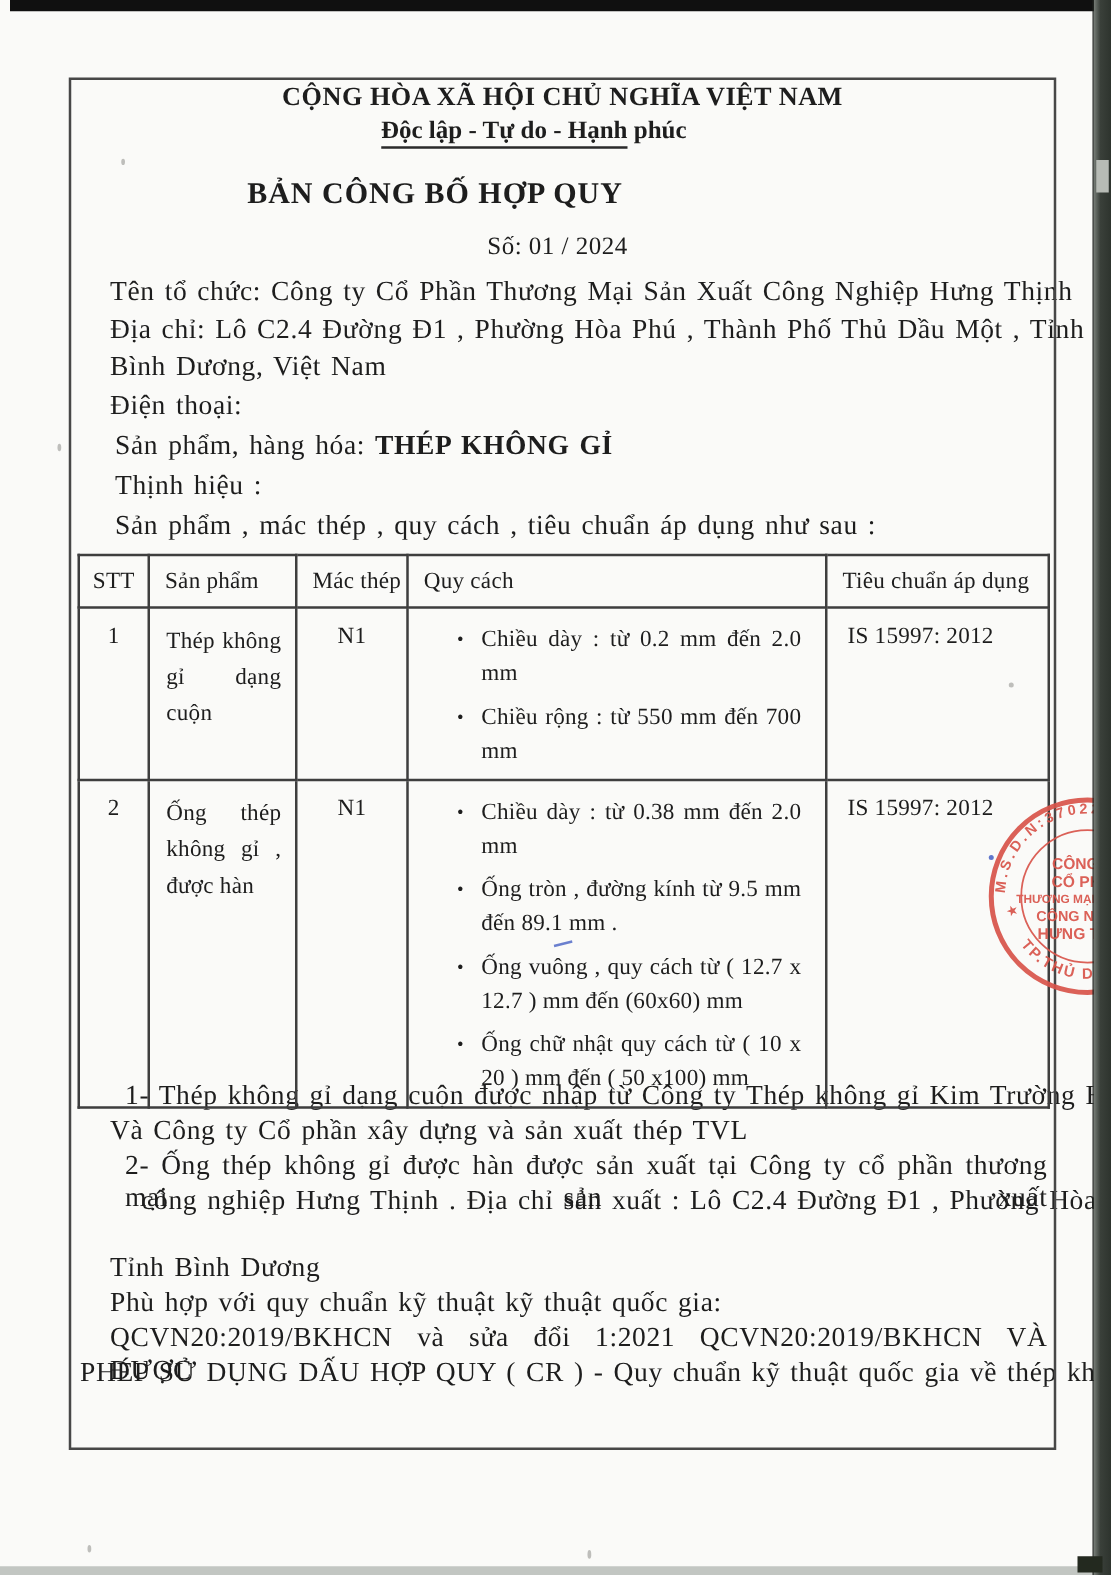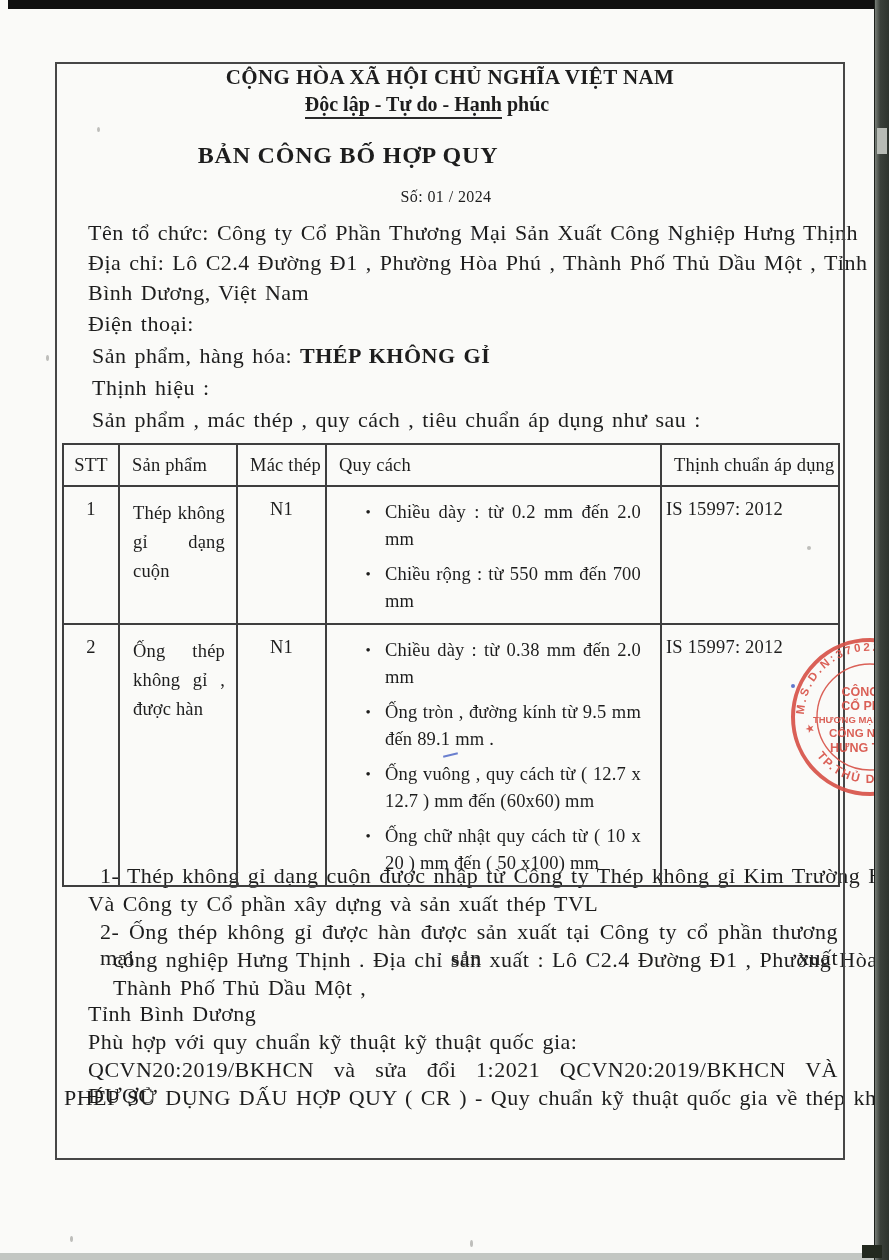--- a/index.html
+++ b/index.html
@@ -26,21 +26,21 @@
     box-sizing:border-box;border:2px solid #474747;z-index:1;}
 
   .tline{position:absolute;white-space:nowrap;line-height:26px;}
   .body-text{font-size:22px;letter-spacing:.5px;word-spacing:2px;}
   .center{text-align:center;white-space:normal;}
 
   .l-national{top:64px;left:55px;width:790px;font-size:21px;font-weight:bold;letter-spacing:.4px;}
   .l-motto{top:91px;left:0;width:854px;font-size:20px;font-weight:bold;}
   .l-motto .u{border-bottom:2px solid #2a2a2a;padding-bottom:2px;}
   .l-title{top:142px;left:0;width:696px;font-size:24px;font-weight:bold;letter-spacing:.8px;}
-  .l-number{top:184px;left:3px;width:886px;font-size:16px;letter-spacing:.4px;}
+  .l-number{top:184px;left:3px;width:886px;font-size:20px;letter-spacing:.4px;}
 
   .l-org1{top:220px;left:88px;}
   .l-org2{top:250px;left:88px;}
   .l-org3{top:280px;left:88px;}
   .l-phone{top:311px;left:88px;}
   .l-product{top:343px;left:92px;}
   .l-brand{top:375px;left:92px;}
   .l-intro{top:407px;left:92px;}
   .bold{font-weight:bold;}
 
@@ -49,21 +49,21 @@
     table-layout:fixed;z-index:2;font-size:18.5px;letter-spacing:.2px;}
   .doc-table td,.doc-table th{border:2px solid #3e3e3e;padding:0;vertical-align:top;
     font-weight:normal;text-align:left;}
   .doc-table th{height:40px;vertical-align:middle;padding-left:12px;}
   .doc-table th.c-stt{text-align:center;padding-left:0;}
   .col-stt{width:56px;}.col-prod{width:118px;}.col-grade{width:89px;}
   .col-spec{width:335px;}.col-std{width:178px;}
   td.cell-stt{text-align:center;padding-top:12px;}
   td.cell-prod{padding:12px 11px 0 13px;text-align:justify;line-height:29px;}
   td.cell-grade{text-align:center;padding-top:12px;}
-  td.cell-std{padding:12px 6px 0 4px;}
+  td.cell-std{padding:12px 6px 0 16px;}
   td.cell-spec{padding:12px 0 0 0;}
   .row1{height:94px;}
   .row2{height:239px;}
   .spec-item{display:flex;margin:0 0 9px 0;}
   .spec-bullet{width:44px;text-align:right;padding-right:14px;flex:0 0 auto;font-size:15px;line-height:26px;}
   .spec-text{width:256px;line-height:26.5px;text-align:justify;}
 
   
   .n1a{top:863px;left:100px;}
   .n1b{top:891px;left:88px;}
@@ -112,21 +112,21 @@
         <col class="col-grade">
         <col class="col-spec">
         <col class="col-std">
     </colgroup>
     <tbody>
         <tr>
       <th class="c-stt">STT</th>
       <th>Sản phẩm</th>
       <th>Mác thép</th>
       <th>Quy cách</th>
-      <th>Thịnh chuẩn áp dụng</th>
+      <th>Tiêu chuẩn áp dụng</th>
     </tr>
     <tr class="row1">
       <td class="cell-stt">1</td>
       <td class="cell-prod">Thép không gỉ dạng cuộn</td>
       <td class="cell-grade">N1</td>
       <td class="cell-spec">
         <div class="spec-item">
           <span class="spec-bullet">•</span>
           <span class="spec-text">Chiều dày : từ 0.2 mm đến 2.0 mm</span>
         </div>
@@ -161,21 +161,20 @@
       </td>
       <td class="cell-std">IS 15997: 2012</td>
     </tr>
   </tbody>
     </table>
 
   <div class="tline body-text n1a">1-  Thép không gỉ dạng cuộn được nhập từ Công ty Thép không gỉ Kim Trường Hưng</div>
   <div class="tline body-text n1b">Và Công ty Cổ phần xây dựng và sản xuất thép TVL</div>
   <div class="tline body-text n2a jl">2-  Ống thép không gỉ được hàn được sản xuất tại Công ty cổ phần thương mại sản xuất</div>
   <div class="tline body-text n2b">công nghiệp Hưng Thịnh . Địa chỉ sản xuất : Lô C2.4 Đường Đ1 , Phường Hòa Phú ,</div>
-  <div class="tline body-text n2c">Thành Phố Thủ Dầu Một ,</div>
   <div class="tline body-text n2d">Tỉnh Bình Dương</div>
   <div class="tline body-text conform">Phù hợp với quy chuẩn kỹ thuật kỹ thuật quốc gia:</div>
   <div class="tline body-text q1 jl">QCVN20:2019/BKHCN và sửa đổi 1:2021 QCVN20:2019/BKHCN VÀ ĐƯỢC</div>
   <div class="tline body-text q2">PHÉP SỬ DỤNG DẤU HỢP QUY ( CR ) -  Quy chuẩn kỹ thuật quốc gia về thép không gỉ</div>
 
   <svg class="stamp" viewBox="0 0 180 180" width="180" height="180">
     <defs>
       <path id="arcTop" d="M 24 89.7 A 66 66 0 0 1 155 80.5" fill="none"></path>
       <path id="arcBottom" d="M 36.6 130.8 A 66 66 0 0 0 143.4 130.8" fill="none"></path>
     </defs>

